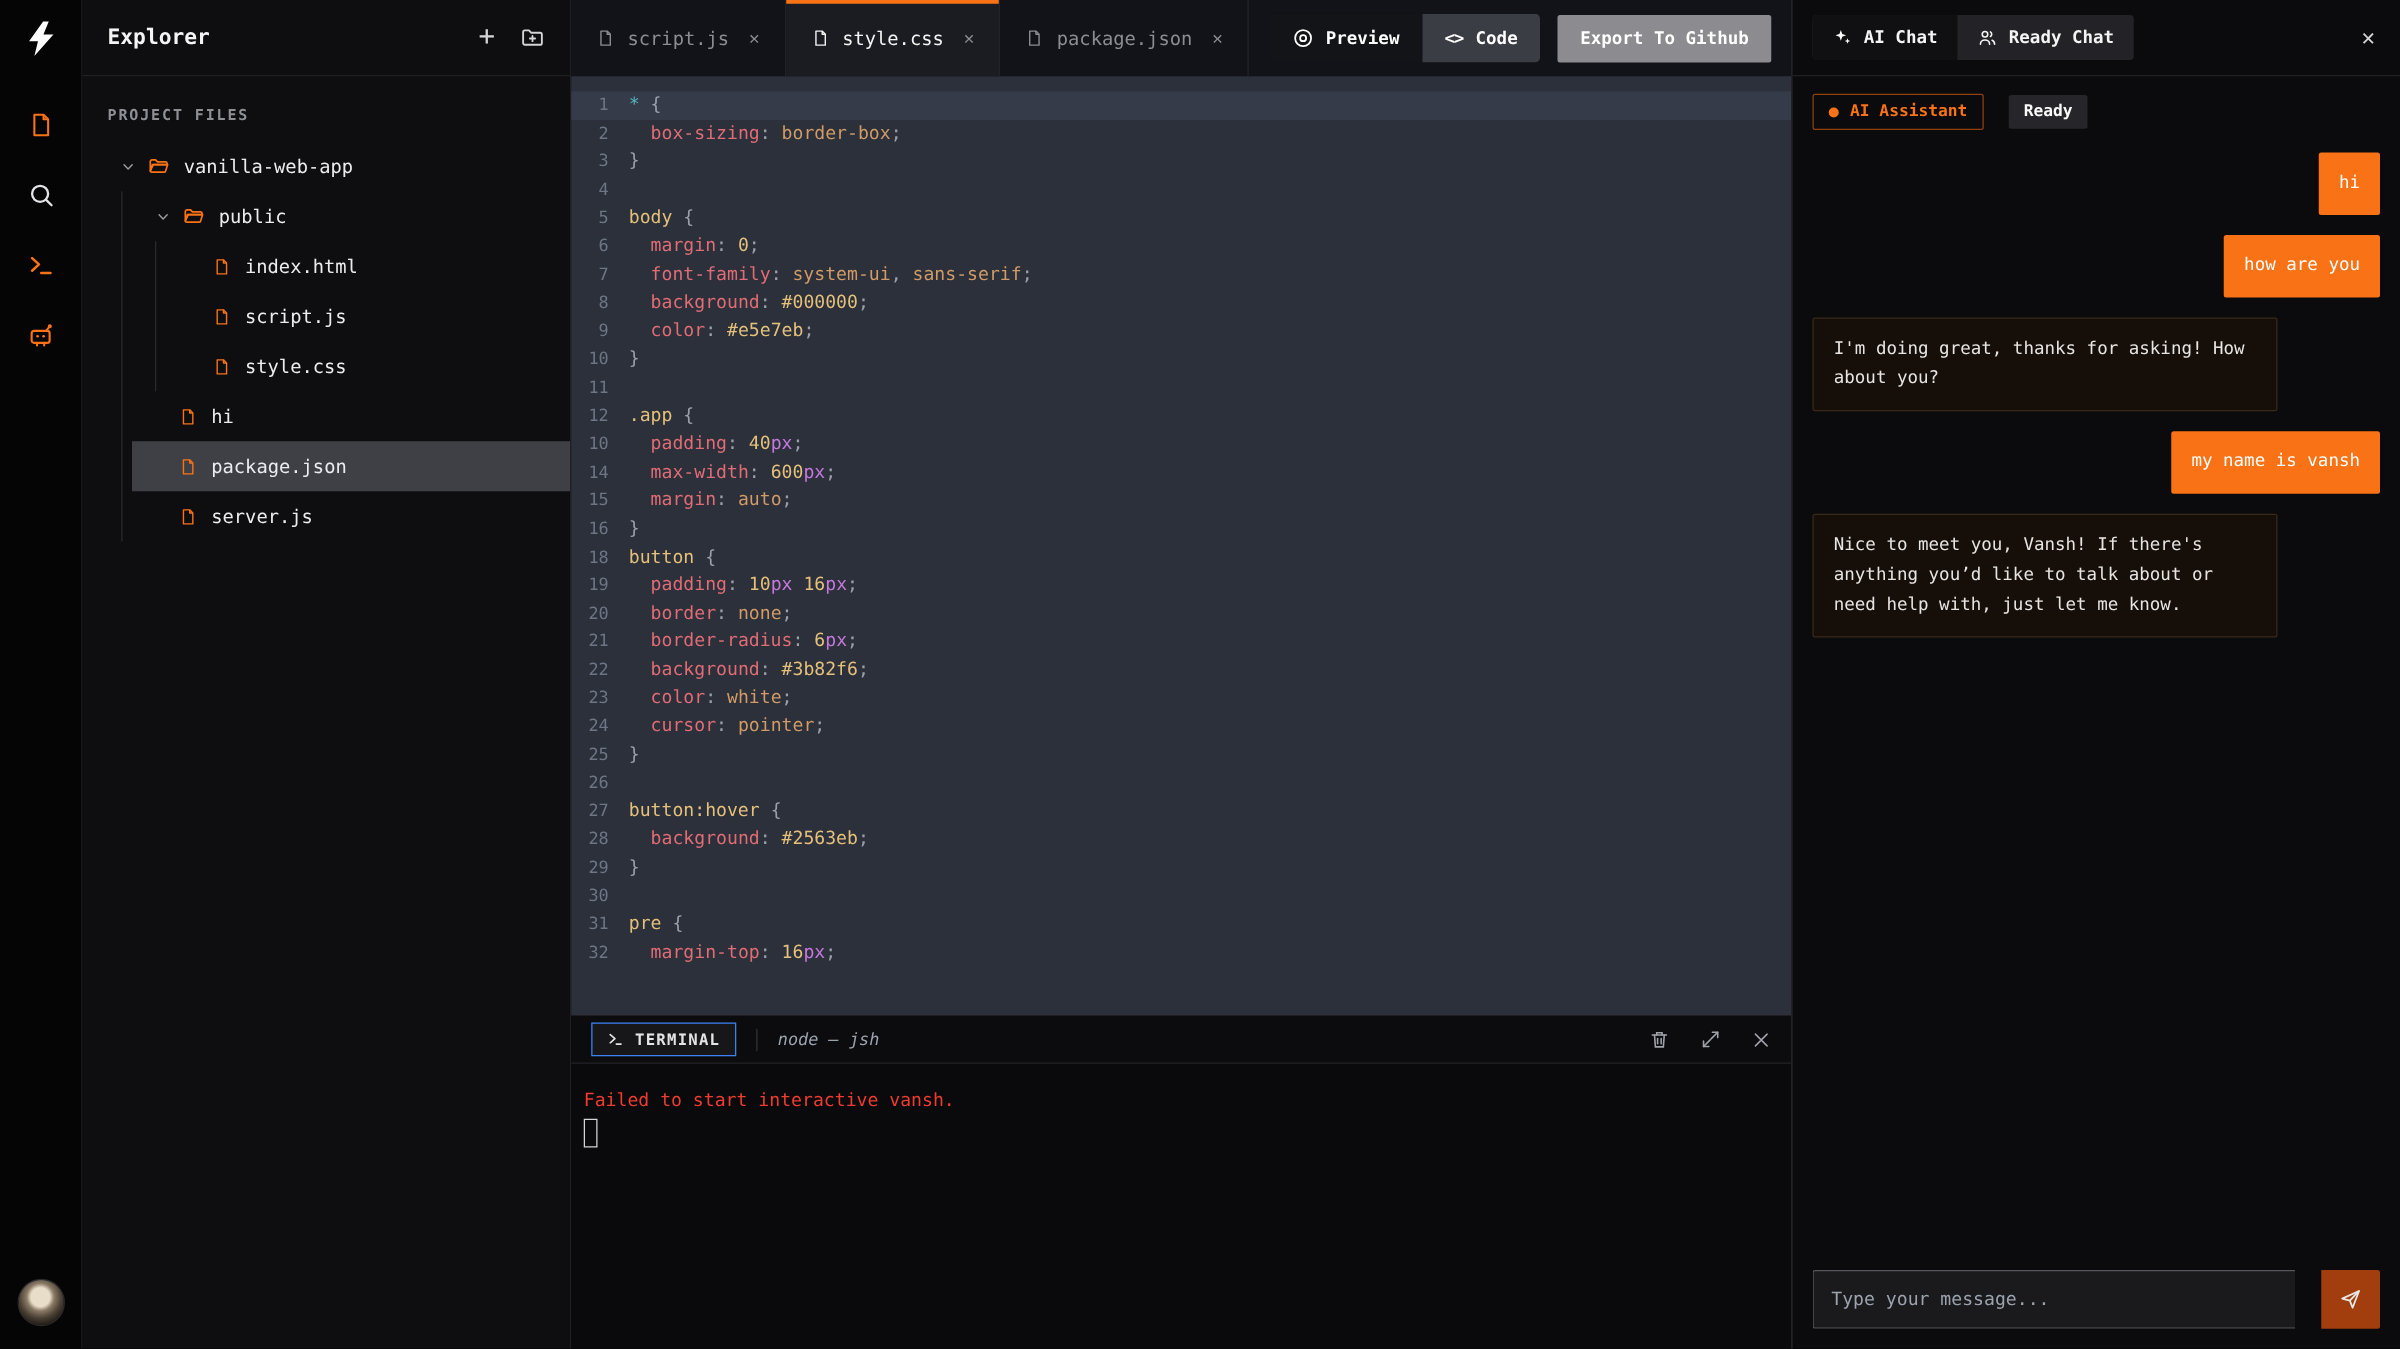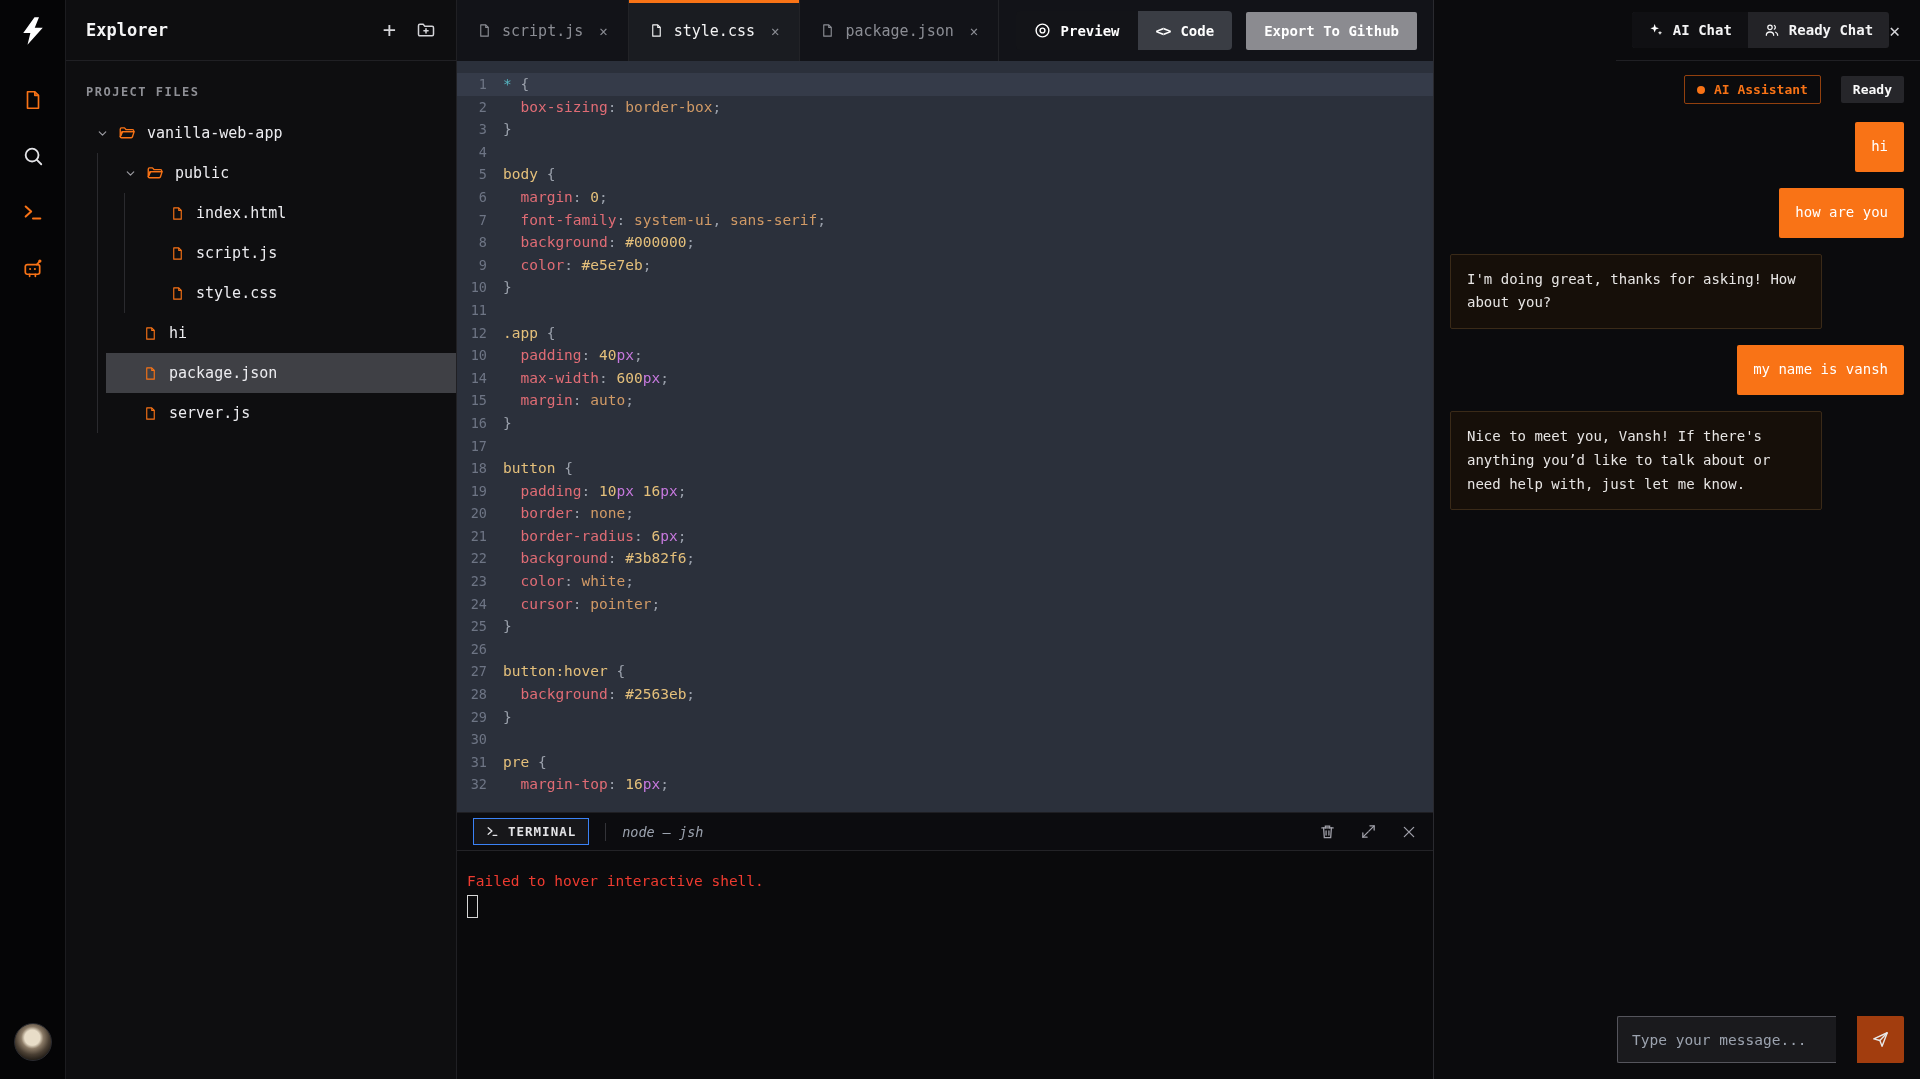--- a/index.html
+++ b/index.html
@@ -69,21 +69,21 @@
   .term-chip { display:flex; align-items:center; gap:9px; border:1px solid #3b82f6; background:#17171a; padding:5px 12px; font-size:12.5px; font-weight:bold; letter-spacing:1px; color:#e4e4e7; cursor:pointer; }
   .term-sep { width:1px; height:18px; background:#333338; margin:0 16px; }
   .term-session { color:#9ca3af; font-style:italic; font-size:13.5px; }
   .term-actions { margin-left:auto; display:flex; align-items:center; gap:24px; color:#a1a1aa; }
   .term-actions > * { cursor:pointer; display:flex; }
   .term-body { padding:22px 10px; }
   .term-error { color:#ef3b30; font-size:14.5px; }
   .term-cursor { width:11px; height:23px; border:1.5px solid #d6d6d6; margin-top:6px; }
 
   
-  .chat { width:487px; flex:none; display:flex; flex-direction:column; background:#0b0b0d; border-left:1px solid #2a2a2f;align-items:flex-end; }
+  .chat { width:487px; flex:none; display:flex; flex-direction:column; background:#0b0b0d; border-left:1px solid #2a2a2f; }
   .chat-header { height:61px; flex:none; display:flex; align-items:center; padding:0 20px 0 16px; border-bottom:1px solid #202024; }
   .chat-tabs { display:flex; background:#232327; border-radius:3px; overflow:hidden; }
   .chat-tab { display:flex; align-items:center; gap:9px; padding:10px 16px; font-size:14px; font-weight:bold; color:#f4f4f5; cursor:pointer; }
   .chat-tab.active { background:#101013; }
   .chat-close { margin-left:auto; color:#d4d4d8; font-size:18px; cursor:pointer; }
   .status-row { display:flex; align-items:center; gap:20px; padding:14px 16px 2px; }
   .assistant-chip { display:flex; align-items:center; gap:9px; border:1px solid #92400e; color:#f97316; font-size:13px; font-weight:bold; padding:6px 12px; border-radius:2px; }
   .dot { width:8px; height:8px; border-radius:50%; background:#f97316; }
   .ready-chip { background:#26262a; color:#fafafa; font-size:13px; font-weight:bold; padding:6px 12px; border-radius:2px; }
   .messages { flex:1; overflow:hidden; padding:16px; display:flex; flex-direction:column; gap:16px; }
@@ -351,24 +351,20 @@
         </div>
         <div class="code-line">
           <span class="lnum">15</span>
           <span class="lcontent"><span class="tk-w">  </span><span class="tk-p">margin</span><span class="tk-u">:</span><span class="tk-w"> </span><span class="tk-v">auto</span><span class="tk-u">;</span></span>
         </div>
         <div class="code-line">
           <span class="lnum">16</span>
           <span class="lcontent"><span class="tk-u">}</span></span>
         </div>
         <div class="code-line">
-          <span class="lnum">17</span>
-          <span class="lcontent"></span>
-        </div>
-        <div class="code-line">
           <span class="lnum">18</span>
           <span class="lcontent"><span class="tk-s">button</span><span class="tk-w"> </span><span class="tk-u">{</span></span>
         </div>
         <div class="code-line">
           <span class="lnum">19</span>
           <span class="lcontent"><span class="tk-w">  </span><span class="tk-p">padding</span><span class="tk-u">:</span><span class="tk-w"> </span><span class="tk-n">10</span><span class="tk-x">px</span><span class="tk-w"> </span><span class="tk-n">16</span><span class="tk-x">px</span><span class="tk-u">;</span></span>
         </div>
         <div class="code-line">
           <span class="lnum">20</span>
           <span class="lcontent"><span class="tk-w">  </span><span class="tk-p">border</span><span class="tk-u">:</span><span class="tk-w"> </span><span class="tk-v">none</span><span class="tk-u">;</span></span>
@@ -452,21 +448,21 @@
               </svg>
           </span>
           <span>
             <svg width="16" height="16" viewBox="0 0 24 24" fill="none" stroke="#a1a1aa" stroke-width="1.9" stroke-linecap="round">
                 <path d="M5 5l14 14 M19 5L5 19"></path>
               </svg>
           </span>
         </div>
       </div>
       <div class="term-body">
-        <div class="term-error">Failed to hover interactive shell.</div>
+        <div class="term-error">Failed to start interactive vansh.</div>
         <div class="term-cursor"></div>
       </div>
     </div>
   </div>
 
   <div class="chat">
     <div class="chat-header">
       <div class="chat-tabs">
         <div class="chat-tab active">
           <svg width="16" height="16" viewBox="0 0 24 24" fill="#ffffff">

